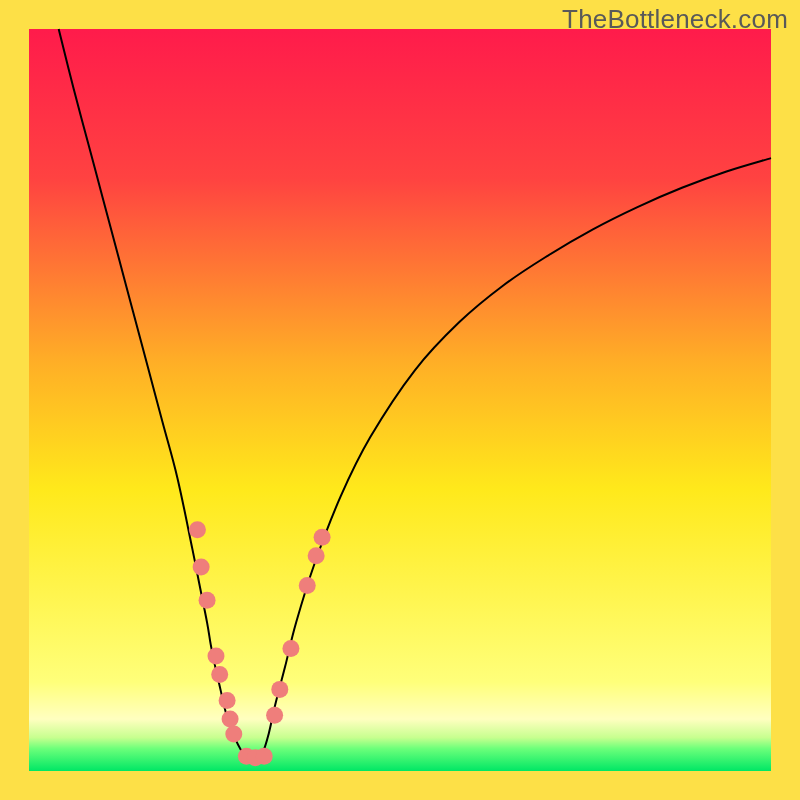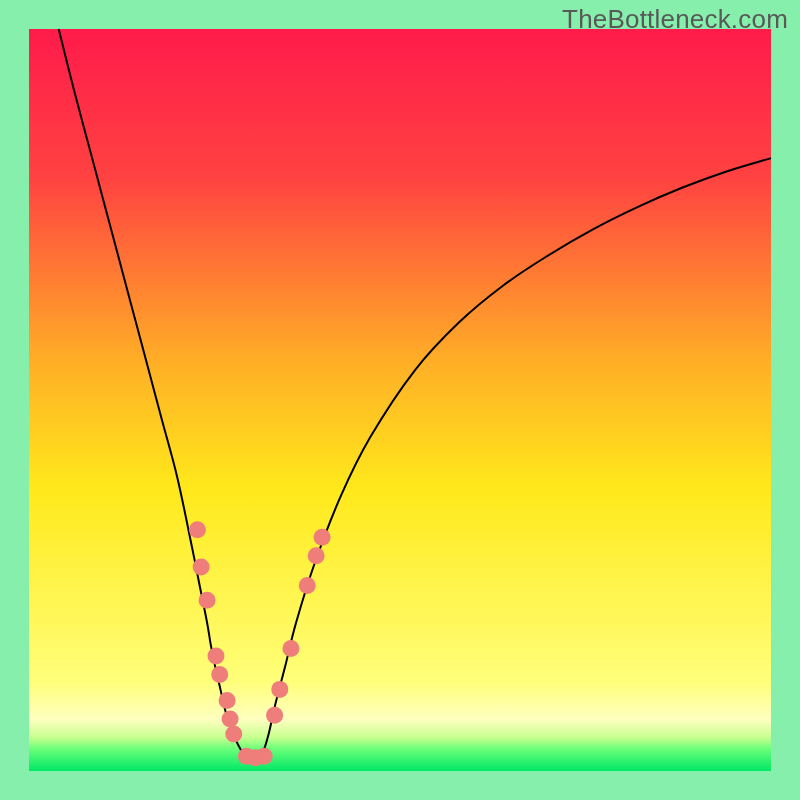--- a/index.html
+++ b/index.html
@@ -8,21 +8,21 @@
     width: 800px;
     height: 800px;
     background: #000;
     font-family: Arial, Helvetica, sans-serif;
     overflow: hidden;
   }
   .frame {
     position: absolute;
     left: 0; top: 0;
     width: 800px; height: 800px;
-    background: #86efac;
+    background: #fde047;
   }
   .watermark {
     position: absolute;
     top: 4px;
     right: 12px;
     color: #595959;
     font-size: 26px;
     font-weight: 500;
     letter-spacing: 0.2px;
     z-index: 50;

